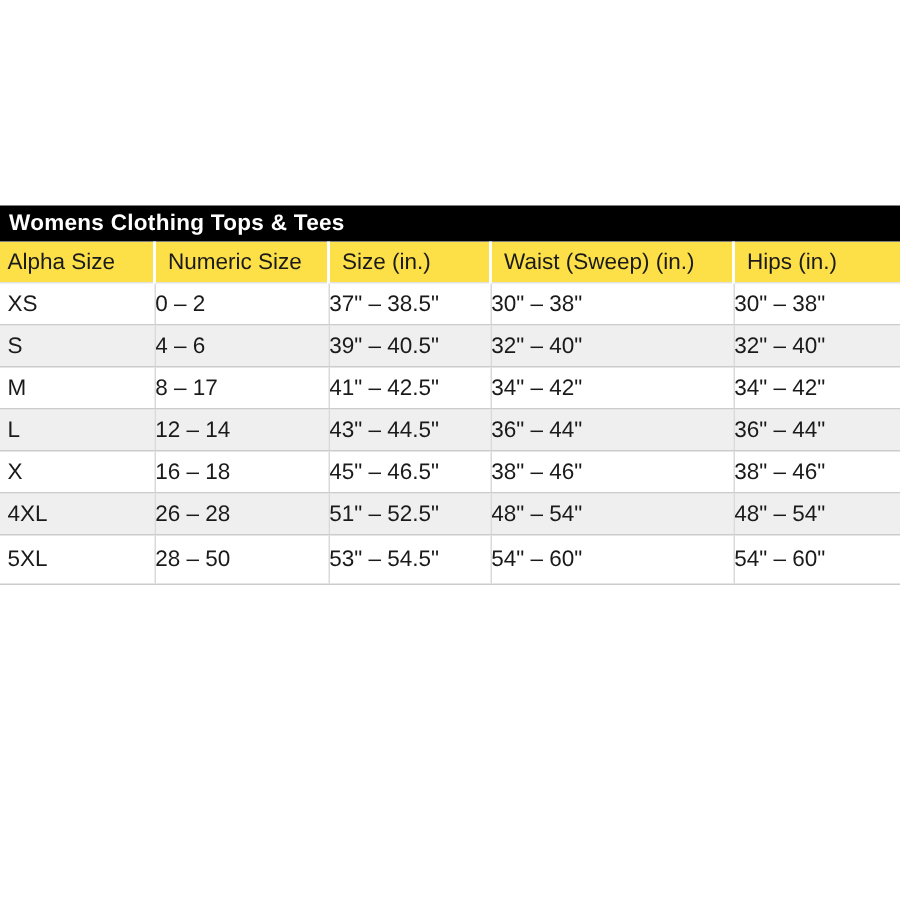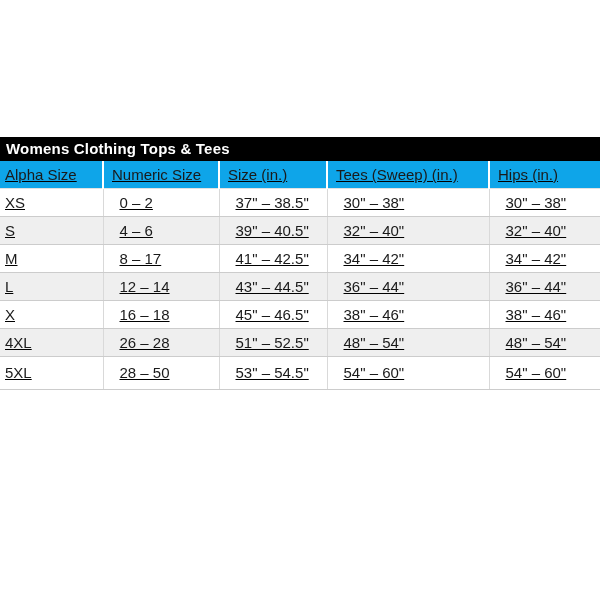--- a/index.html
+++ b/index.html
@@ -8,58 +8,57 @@
     height: 600px;
     background: #ffffff;
     font-family: "Liberation Sans", sans-serif;
     overflow: hidden;
   }
   .chart-wrap {
     position: absolute;
     top: 137px;
     left: 0;
     width: 600px;
-    text-decoration: underline;
   }
   .title-bar {
     width: 600px;
     height: 24px;
     background: #000000;
     color: #ffffff;
     font-size: 15px;
     font-weight: bold;
     line-height: 24px;
     padding-left: 6px;
     letter-spacing: 0.2px;
   }
   table.size-chart {
     width: 600px;
     border-collapse: collapse;
     table-layout: fixed;
     font-size: 15px;
     color: #1a1a1a;
   }
   table.size-chart th {
-    background: #0ea5e9;
+    background: #fde047;
     font-weight: normal;
     text-align: left;
     height: 27px;
     padding-left: 8px;
     border-left: 2px solid #ffffff;
     vertical-align: middle;
     white-space: nowrap;
     overflow: hidden;
   }
   table.size-chart th:first-child {
     border-left: none;
     padding-left: 5px;
   }
   table.size-chart td {
     height: 28px;
-    padding-left: 16px;
+    padding-left: 0;
     border-left: 1px solid #d9d9d9;
     border-bottom: 1px solid #cccccc;
     vertical-align: middle;
     white-space: nowrap;
     overflow: hidden;
   }
   table.size-chart td:first-child {
     border-left: none;
     padding-left: 5px;
     margin-left: 16px;
@@ -85,21 +84,21 @@
       <col style="width:116px">
       <col style="width:108px">
       <col style="width:162px">
       <col style="width:111px">
     </colgroup>
     <thead>
       <tr>
         <th>Alpha Size</th>
         <th>Numeric Size</th>
         <th>Size (in.)</th>
-        <th>Tees (Sweep) (in.)</th>
+        <th>Waist (Sweep) (in.)</th>
         <th>Hips (in.)</th>
       </tr>
     </thead>
     <tbody>
       <tr>
         <td>XS</td>
         <td>0 – 2</td>
         <td>37" – 38.5"</td>
         <td>30" – 38"</td>
         <td>30" – 38"</td>

